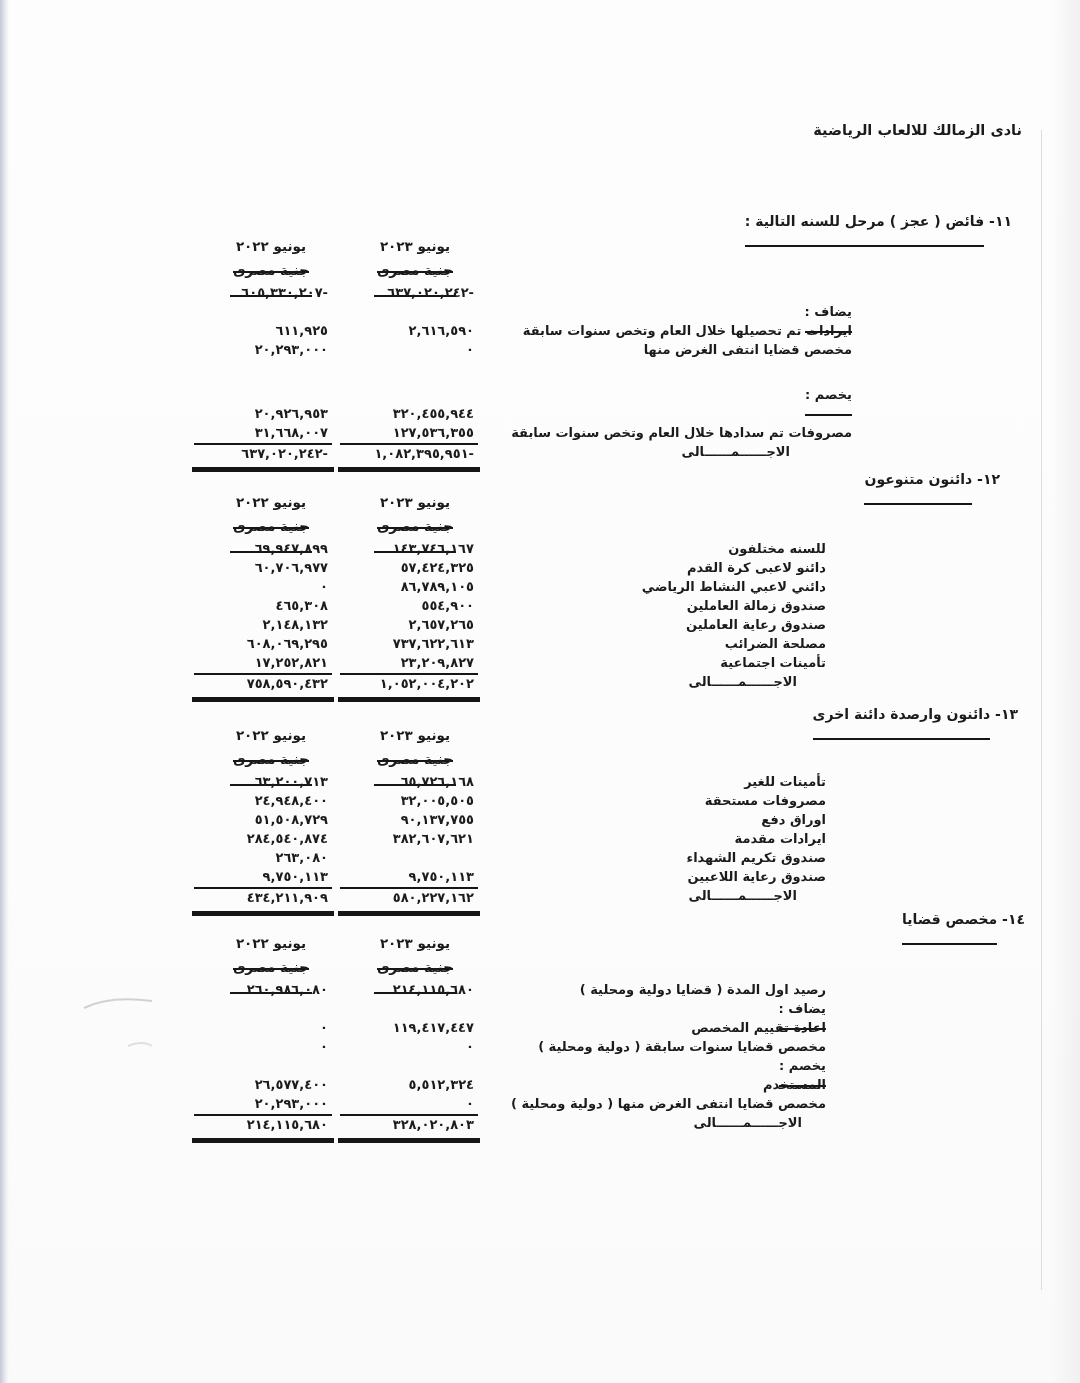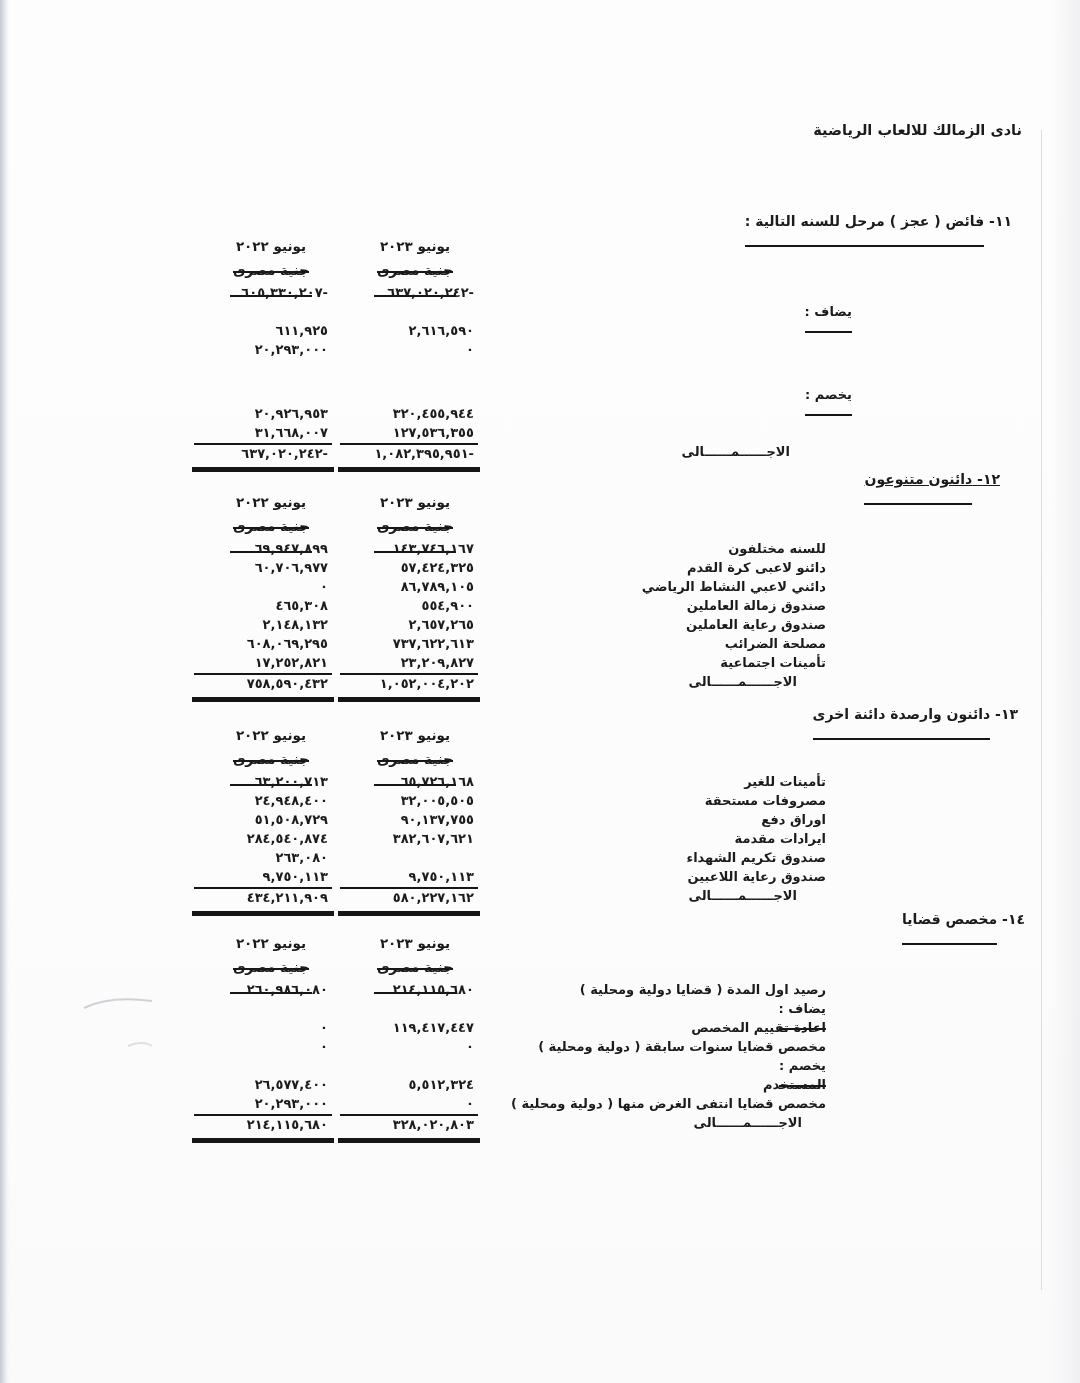--- a/index.html
+++ b/index.html
@@ -16,21 +16,21 @@
     background:linear-gradient(270deg,#f0f0f2 0%,rgba(255,255,255,0) 100%);}
   .scan-fold{position:absolute;left:1041px;top:130px;width:1px;height:1160px;background:#dcdce1;}
   .marks{position:absolute;left:0;top:0;pointer-events:none;}
 
   .club-name{position:absolute;top:122px;right:58px;font-size:14.5px;direction:rtl;letter-spacing:.2px;}
 
   .fin-section{position:absolute;left:0;width:100%;}
   #sec-0{top:213px;} #sec-1{top:471px;} #sec-2{top:706px;} #sec-3{top:911px;}
 
   .sec-title{position:absolute;top:0;direction:rtl;font-size:14px;white-space:nowrap;}
-  #sec-0 .sec-title{right:68px;} #sec-1 .sec-title{right:80px;text-decoration:underline;}
+  #sec-0 .sec-title{right:68px;} #sec-1 .sec-title{right:80px;}
   #sec-2 .sec-title{right:62px;} #sec-3 .sec-title{right:55px;}
   .sec-num{padding-bottom:1px;}
   .sec-name{border-bottom:2px solid #161616;padding-bottom:16px;}
 
   .tbl{position:absolute;left:0;right:0;}
   #sec-0 .tbl{top:25px;} #sec-1 .tbl{top:23px;} #sec-2 .tbl{top:21px;} #sec-3 .tbl{top:24px;}
 
   .hdr-row{position:relative;height:24px;}
   .hdr-row.currency{height:22px;}
   .h{position:absolute;text-align:center;font-size:13.5px;direction:rtl;}
@@ -93,37 +93,40 @@
           <div class="row row-value">
             <div class="cell c23">٦٣٧,٠٢٠,٢٤٢-</div>
             <div class="cell c22">٦٠٥,٣٣٠,٢٠٧-</div>
           </div>
           <div class="row row-add">
             <div class="lbl lbl-sub"><span>يضاف :</span></div>
             <div class="cell c23"></div>
             <div class="cell c22"></div>
           </div>
           <div class="row row-value">
+            <div class="lbl"><span>ايرادات تم تحصيلها خلال العام وتخص سنوات سابقة</span></div>
             <div class="cell c23">٢,٦١٦,٥٩٠</div>
             <div class="cell c22">٦١١,٩٢٥</div>
           </div>
           <div class="row row-value">
+            <div class="lbl"><span>مخصص قضايا انتفى الغرض منها</span></div>
             <div class="cell c23">٠</div>
             <div class="cell c22">٢٠,٢٩٣,٠٠٠</div>
           </div>
           <div class="row row-deduct">
             <div class="lbl lbl-sub"><span>يخصم :</span></div>
             <div class="cell c23"></div>
             <div class="cell c22"></div>
           </div>
           <div class="row row-value">
             <div class="cell c23">٣٢٠,٤٥٥,٩٤٤</div>
             <div class="cell c22">٢٠,٩٢٦,٩٥٣</div>
           </div>
           <div class="row row-value">
+            <div class="lbl"><span>مصروفات تم سدادها خلال العام وتخص سنوات سابقة</span></div>
             <div class="cell c23">١٢٧,٥٣٦,٣٥٥</div>
             <div class="cell c22">٣١,٦٦٨,٠٠٧</div>
           </div>
           <div class="row row-total">
             <div class="lbl lbl-total"><span>الاجــــــمــــــالى</span></div>
             <div class="cell c23 cell-total">١,٠٨٢,٣٩٥,٩٥١-</div>
             <div class="cell c22 cell-total">٦٣٧,٠٢٠,٢٤٢-</div>
           </div>
         </div>
     </div>

